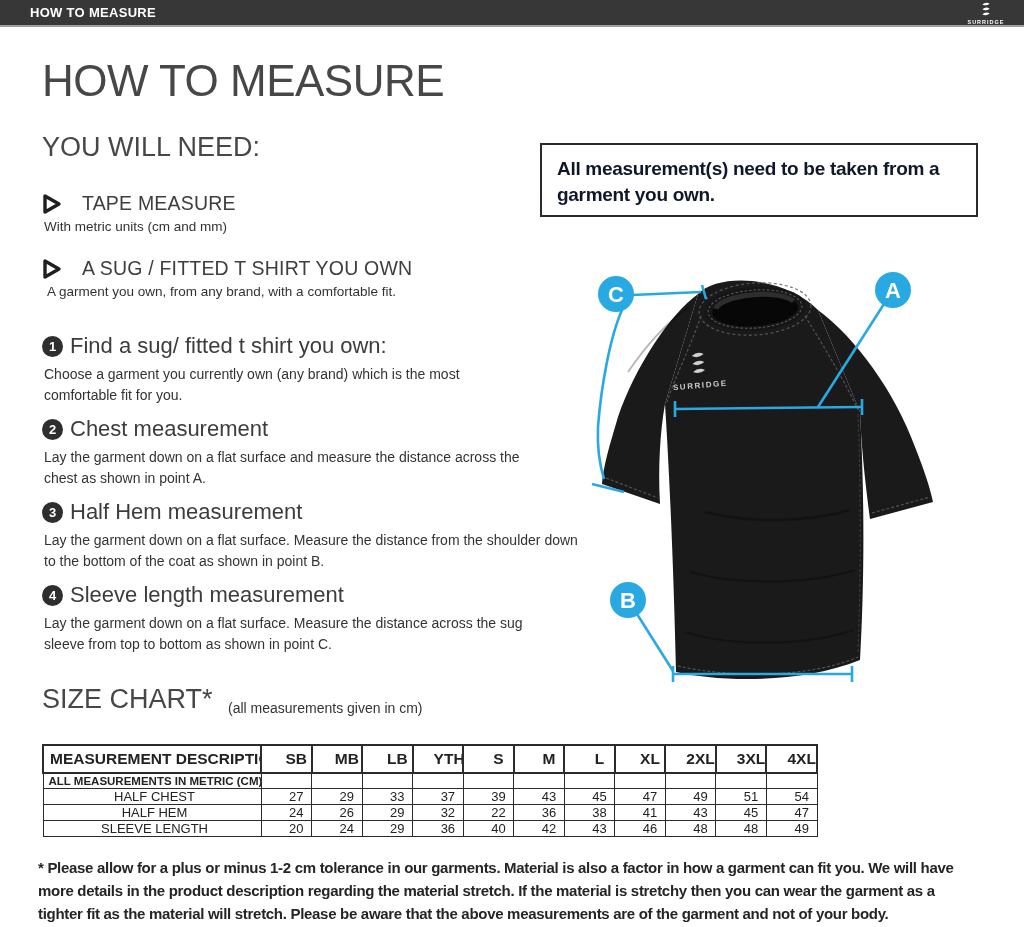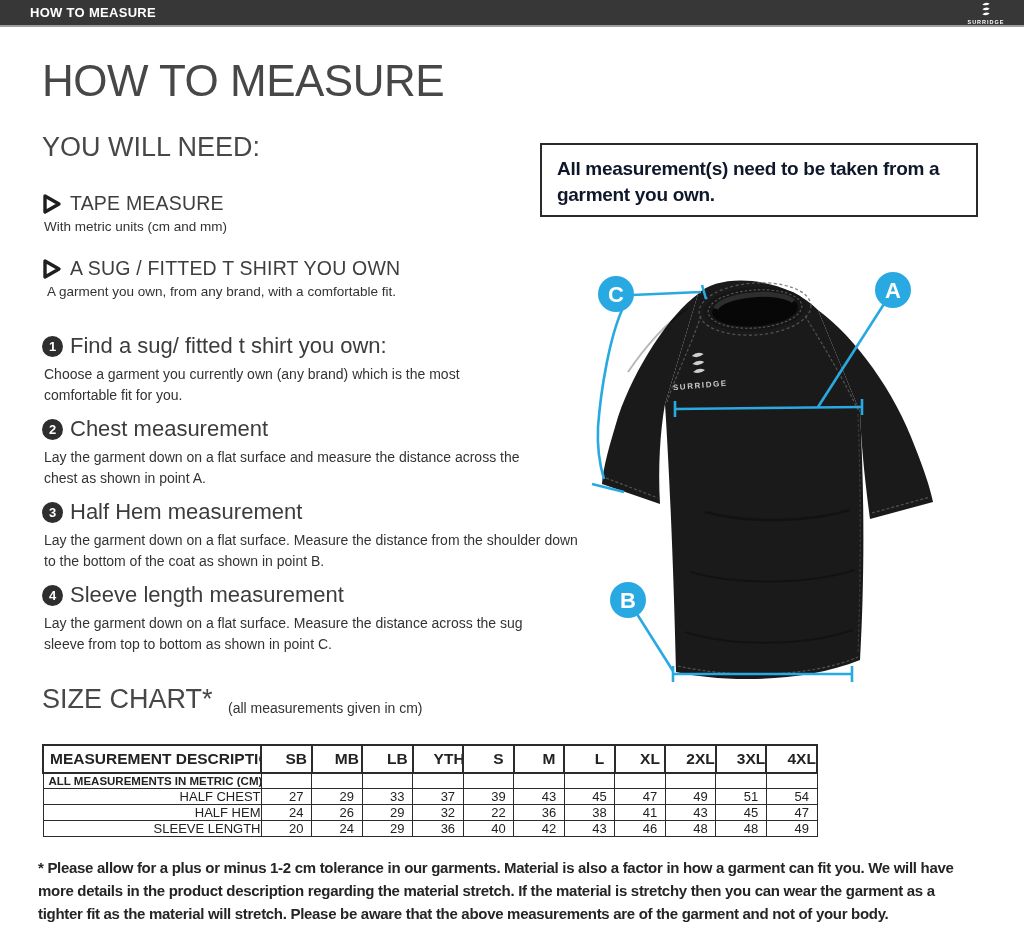--- a/index.html
+++ b/index.html
@@ -25,21 +25,21 @@
   }
   
   .h1 {
     position:absolute; left:42px; top:56px; font-size:44px; font-weight:300;
     color:#474747; letter-spacing:-0.5px;
   }
   .ywn-head {
     position:absolute; left:42px; top:132px; font-size:27px; font-weight:400; color:#474747;
   }
   
-  .need-item { position:absolute; display:flex; align-items:center; gap:8px; }
+  .need-item { position:absolute; display:flex; align-items:center; gap:20px; }
   .need-item .tri { flex:0 0 auto; display:block; }
   .need-label { font-size:19.5px; color:#3e3e3e; letter-spacing:.2px; }
   .need-desc { position:absolute; font-size:13.5px; color:#333; }
   
   .step { position:absolute; left:42px; }
   .step-head { display:flex; align-items:center; gap:7px; }
   .step-num {
     width:21px; height:21px; border-radius:50%; background:#2e2e2e; color:#fff;
     font-size:13px; font-weight:bold; display:flex; align-items:center; justify-content:center;
   }
@@ -58,21 +58,21 @@
   .sc-head { position:absolute; left:42px; top:684px; font-size:27px; font-weight:300; color:#474747; }
   .sc-sub  { position:absolute; left:228px; top:700px; font-size:14px; color:#333; }
   table.size-table {
     position:absolute; left:42px; top:744px; width:776px;
     border-collapse:collapse; table-layout:fixed;
   }
   .size-table th, .size-table td { border:1.5px solid #2b2b2b; overflow:hidden; white-space:nowrap;padding-left:20px; }
   .size-table th { font-size:15.5px; font-weight:bold; height:28px; border-width:2px; color:#222; }
   .size-table th.desc-col { text-align:left; padding-left:6px; }
   .size-table td { font-size:13px; height:16px; text-align:center; color:#222; }
-  .size-table td.row-label { text-align:right; padding-left:5px; }
+  .size-table td.row-label { text-align:center; padding-left:5px; }
   .size-table tr.metric-row td { font-size:11.5px; font-weight:bold; height:15px; }
   
   .footnote {
     position:absolute; left:38px; top:856px; width:930px;
     font-size:15px; font-weight:600; line-height:23px; color:#252525; letter-spacing:-0.3px;
   }
 </style>
 </head>
 <body>
 

